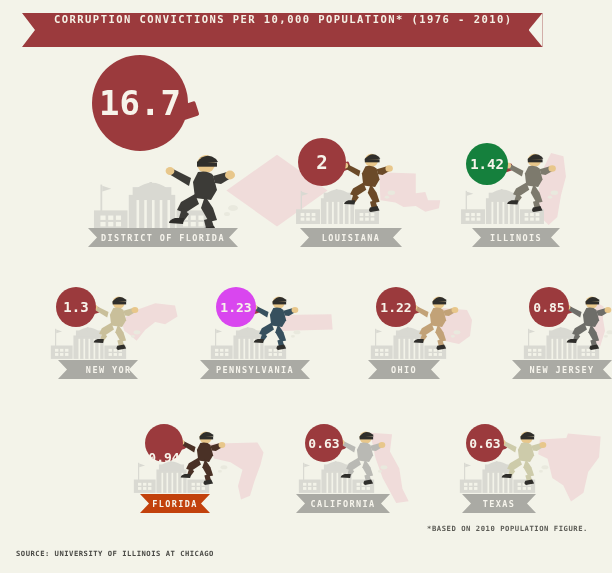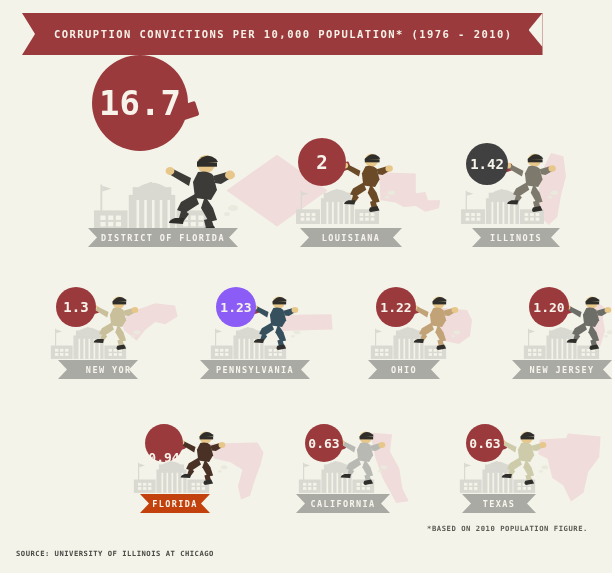--- a/index.html
+++ b/index.html
@@ -22,24 +22,23 @@
 
   
   #banner-wrap {
     position: absolute;
     left: 22px;
     top: 13px;
     height: 34px;
   }
   .banner {
     position: relative;
-    height: 42px;
+    height: 34px;
     background: #9b3a3d;
     display: flex;
-    align-items: center;
     padding: 0 30px 0 32px;
     -webkit-clip-path: polygon(0 0, 100% 0, 100% 100%, 0 100%, 13px 50%);
     clip-path: polygon(0 0, 100% 0, 100% 100%, 0 100%, 13px 50%);
   }
   .banner-notch-right {
     position: absolute;
     right: 0; top: 0;
     width: 14px; height: 34px;
     background: #f3f3e9;
     -webkit-clip-path: polygon(100% 0, 100% 100%, 0 50%);
@@ -387,21 +386,21 @@
       <path d="M46 68 L50 80 L42 82 L39 70 Z" fill="#7d7a6d"></path>
 
       <path d="M10 68 q-6 2 -6 5 l14 1 1 -6 z" fill="#2f2e2b"></path>
       <path d="M39 78 q-3 5 1 6 l12 -2 -3 -6 z" fill="#2f2e2b"></path>
 
       <ellipse cx="68" cy="58" rx="5" ry="3" fill="#e9e9de"></ellipse>
       <ellipse cx="62" cy="64" rx="3" ry="2" fill="#e9e9de"></ellipse>
     </g>
   </svg>
         </div>
-        <div class="bag" style="pointer-events: auto; left: 466px; top: 143px; width: 42px; height: 42px; background: #404040;">
+        <div class="bag" style="pointer-events: auto; left: 466px; top: 143px; width: 42px; height: 42px; background: #15803d;">
           <span class="bag-val" style="font-size: 14px;">1.42</span>
         </div>
         <div class="ribbon" style="pointer-events: auto; left: 472px; top: 228px; width: 88px; background: rgb(170, 170, 164);">
           <span class="ribbon-label">ILLINOIS</span>
         </div>
       </div>
       <div class="state" style="left: 0px; top: 0px; width: 569px; height: 576px; pointer-events: none;">
         <div class="silhouette" style="left: 118px; top: 300px;">
           <svg width="62" height="55" viewBox="0 0 100 100" preserveAspectRatio="none">
       <path d="M6 40 L20 22 L40 14 L60 6 L92 10 L96 30 L76 44 L60 40 L44 54 L30 74 L20 64 L10 56 Z" fill="#f0dcda"></path>
@@ -551,21 +550,21 @@
       <path d="M46 68 L50 80 L42 82 L39 70 Z" fill="#37505e"></path>
 
       <path d="M10 68 q-6 2 -6 5 l14 1 1 -6 z" fill="#2f2e2b"></path>
       <path d="M39 78 q-3 5 1 6 l12 -2 -3 -6 z" fill="#2f2e2b"></path>
 
       <ellipse cx="68" cy="58" rx="5" ry="3" fill="#e9e9de"></ellipse>
       <ellipse cx="62" cy="64" rx="3" ry="2" fill="#e9e9de"></ellipse>
     </g>
   </svg>
         </div>
-        <div class="bag" style="pointer-events: auto; left: 216px; top: 287px; width: 40px; height: 40px; background: #8b5cf6;">
+        <div class="bag" style="pointer-events: auto; left: 216px; top: 287px; width: 40px; height: 40px; background: #d946ef;">
           <span class="bag-val" style="font-size: 13px;">1.23</span>
         </div>
         <div class="ribbon" style="pointer-events: auto; left: 200px; top: 360px; width: 110px; background: rgb(170, 170, 164);">
           <span class="ribbon-label">PENNSYLVANIA</span>
         </div>
       </div>
       <div class="state" style="left: 0px; top: 0px; width: 615px; height: 576px; pointer-events: none;">
         <div class="silhouette" style="left: 432px; top: 305px;">
           <svg width="50" height="50" viewBox="0 0 100 100" preserveAspectRatio="none">
       <path d="M20 6 L70 10 L80 30 L76 62 L54 78 L26 72 L10 46 L12 20 Z" fill="#f0dcda"></path>
@@ -716,21 +715,21 @@
 
       <path d="M10 68 q-6 2 -6 5 l14 1 1 -6 z" fill="#2f2e2b"></path>
       <path d="M39 78 q-3 5 1 6 l12 -2 -3 -6 z" fill="#2f2e2b"></path>
 
       <ellipse cx="68" cy="58" rx="5" ry="3" fill="#e9e9de"></ellipse>
       <ellipse cx="62" cy="64" rx="3" ry="2" fill="#e9e9de"></ellipse>
     </g>
   </svg>
         </div>
         <div class="bag" style="pointer-events: auto; left: 529px; top: 287px; width: 40px; height: 40px; background: rgb(155, 58, 61);">
-          <span class="bag-val" style="font-size: 13px;">1.20</span>
+          <span class="bag-val" style="font-size: 13px;">0.85</span>
         </div>
         <div class="ribbon" style="pointer-events: auto; left: 512px; top: 360px; width: 100px; background: rgb(170, 170, 164);">
           <span class="ribbon-label">NEW JERSEY</span>
         </div>
       </div>
       <div class="state" style="left: 0px; top: 0px; width: 615px; height: 576px; pointer-events: none;">
         <div class="silhouette" style="left: 205px; top: 440px;">
           <svg width="75" height="62" viewBox="0 0 100 100" preserveAspectRatio="none">
       <path d="M4 6 L70 4 L78 20 L74 40 L66 66 L60 90 L48 96 L44 74 L50 48 L34 36 L12 30 Z" fill="#f0dcda"></path>
     </svg>

